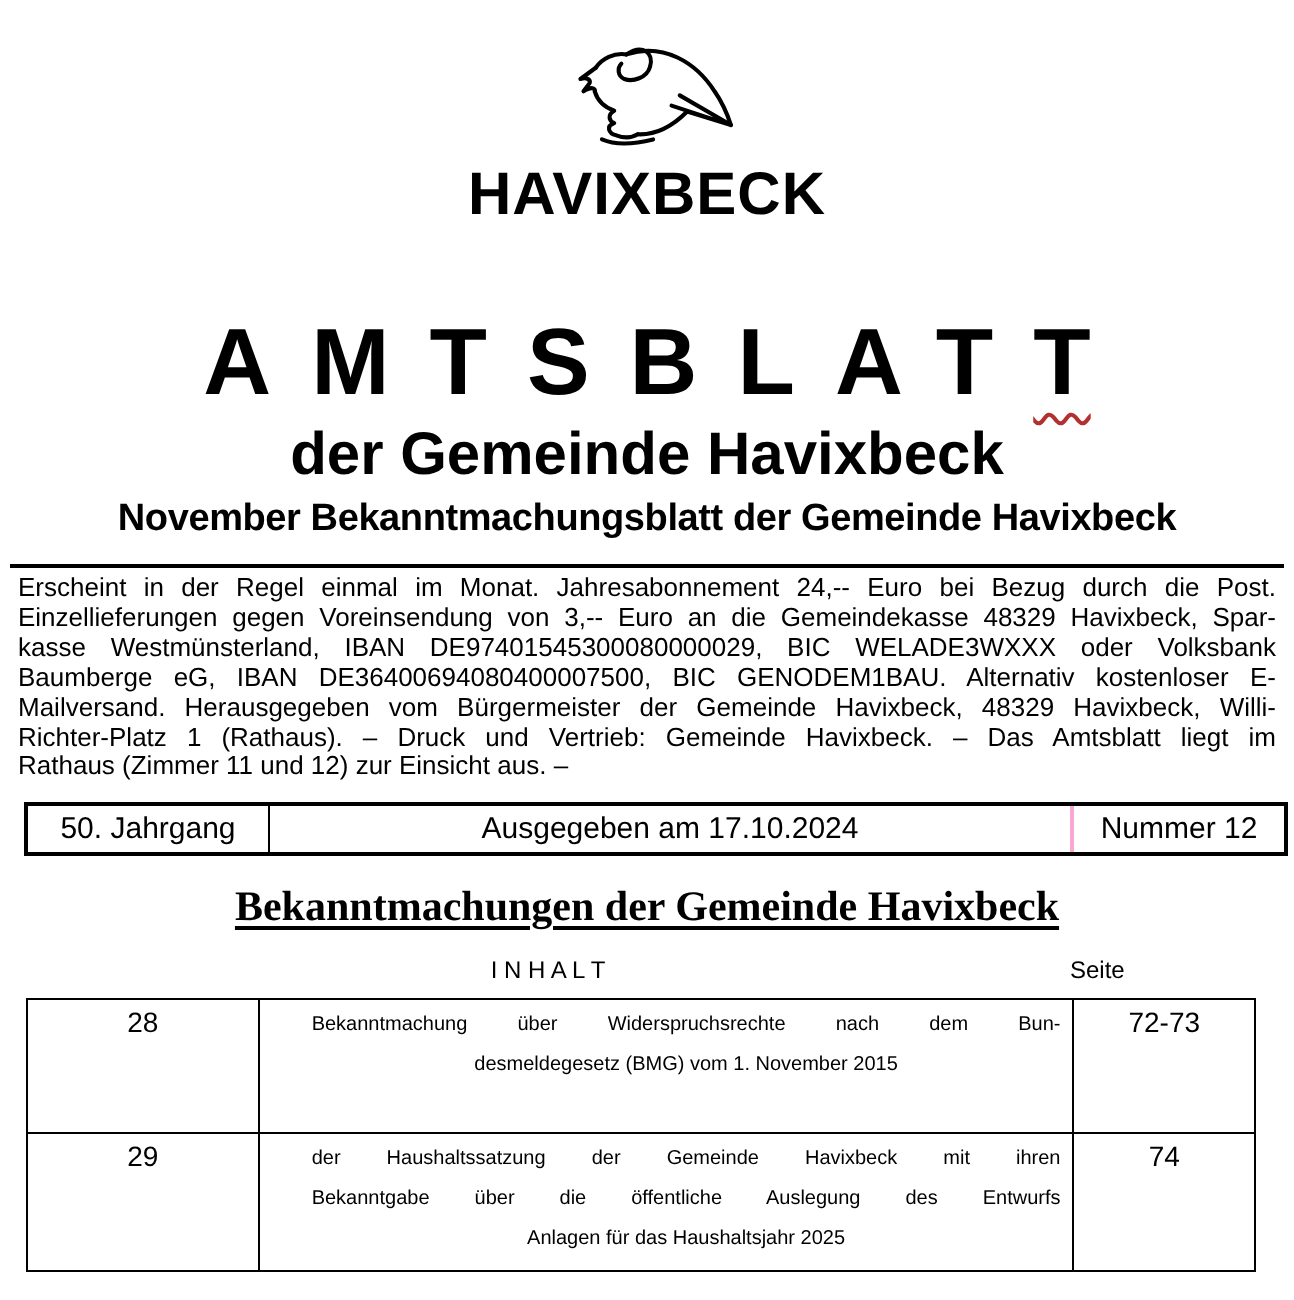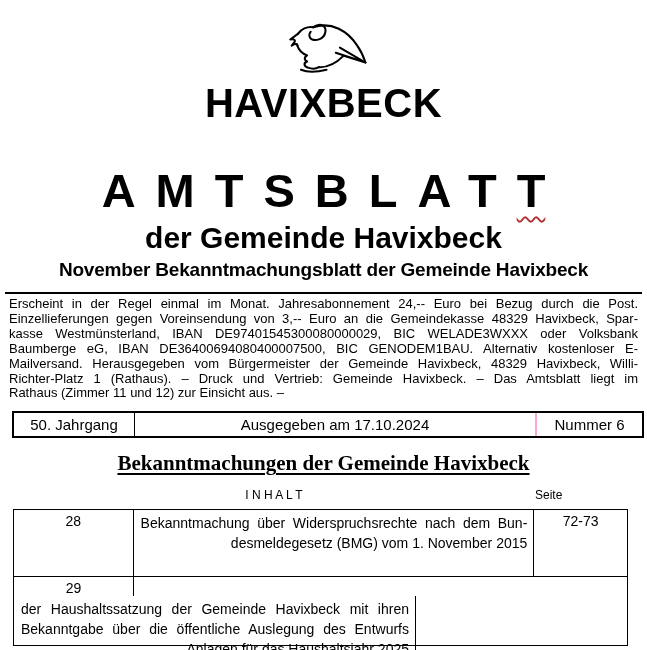--- a/index.html
+++ b/index.html
@@ -4,21 +4,21 @@
 <style>
   html,body{margin:0;padding:0;background:#fff;}
   body{
     width:647px;height:650px;overflow:hidden;
     font-family:"Liberation Sans",sans-serif;color:#000;
   }
   
   .logo{padding-top:18px;text-align:center;}
   .bird-svg{display:block;margin:0 auto;width:92px;height:64px;}
   .logo-wordmark{
-    font-size:40px;font-weight:bold;line-height:1.0;letter-spacing:0.5px;
+    font-size:30px;font-weight:bold;line-height:1.0;letter-spacing:0.5px;
     margin-top:1px;
   }
   
   .title{
     margin-top:44px;text-align:center;font-size:47px;font-weight:bold;line-height:1.0;
     white-space:nowrap;
   }
   .title .t1{letter-spacing:20px;text-align:center;}
   .title .t2{
     margin-left:0px;
@@ -58,31 +58,31 @@
   }
   
   .toc-header{display:flex;margin:12px 0 7px 13px;width:615px;font-size:12px;}
   .toc-header .left{width:522px;text-align:center;}
   .toc-header .right{width:93px;text-align:left;}
   
   .toc-table{margin-left:13px;width:615px;border:1px solid #000;box-sizing:border-box;}
   .toc-row{display:flex;box-sizing:border-box;}
   .toc-row.r2{border-top:1px solid #000;}
   .toc-row.r1{height:66px;}
-  .toc-row.r2{height:69px;flex-direction:column;}
+  .toc-row.r2{height:69px;}
   .toc-no{
     width:120px;border-right:1px solid #000;box-sizing:border-box;
     text-align:center;padding-top:3px;font-size:14px;
   }
   .toc-desc{
     width:402px;border-right:1px solid #000;box-sizing:border-box;
-    padding:3px 6px 0 7px;font-size:14px;line-height:20px;
+    padding:3px 6px 0 7px;font-size:10px;line-height:20px;margin-left:19px;
   }
   .toc-desc .jl{text-align:justify;text-align-last:justify;}
-  .toc-desc .ll{text-align:right;}
+  .toc-desc .ll{text-align:center;}
   .toc-page{width:93px;text-align:center;padding-top:3px;font-size:14px;}
 </style>
 </head>
 <body>
 
 <div>
 
   <div class="logo">
     <svg class="bird-svg" viewBox="0 0 170 125">
       <g fill="none" stroke="#000" stroke-width="4" stroke-linecap="round" stroke-linejoin="round">
@@ -119,21 +119,21 @@
     <div class="jline">kasse Westmünsterland, IBAN DE97401545300080000029, BIC WELADE3WXXX oder Volksbank</div>
     <div class="jline">Baumberge eG, IBAN DE36400694080400007500, BIC GENODEM1BAU. Alternativ kostenloser E-</div>
     <div class="jline">Mailversand. Herausgegeben vom Bürgermeister der Gemeinde Havixbeck, 48329 Havixbeck, Willi-</div>
     <div class="jline">Richter-Platz 1 (Rathaus). – Druck und Vertrieb: Gemeinde Havixbeck. – Das Amtsblatt liegt im</div>
     <div class="lline">Rathaus (Zimmer 11 und 12) zur Einsicht aus. –</div>
   </div>
 
   <div class="issue-bar">
     <div class="cell c1">50. Jahrgang</div>
     <div class="cell c2">Ausgegeben am 17.10.2024</div>
-    <div class="cell c3">Nummer 6</div>
+    <div class="cell c3">Nummer 12</div>
   </div>
 
   <div class="gaz-heading">
     <span>Bekanntmachungen der Gemeinde Havixbeck</span>
   </div>
 
   <div class="toc-header">
     <div class="left">I N H A L T</div>
     <div class="right">Seite</div>
   </div>

